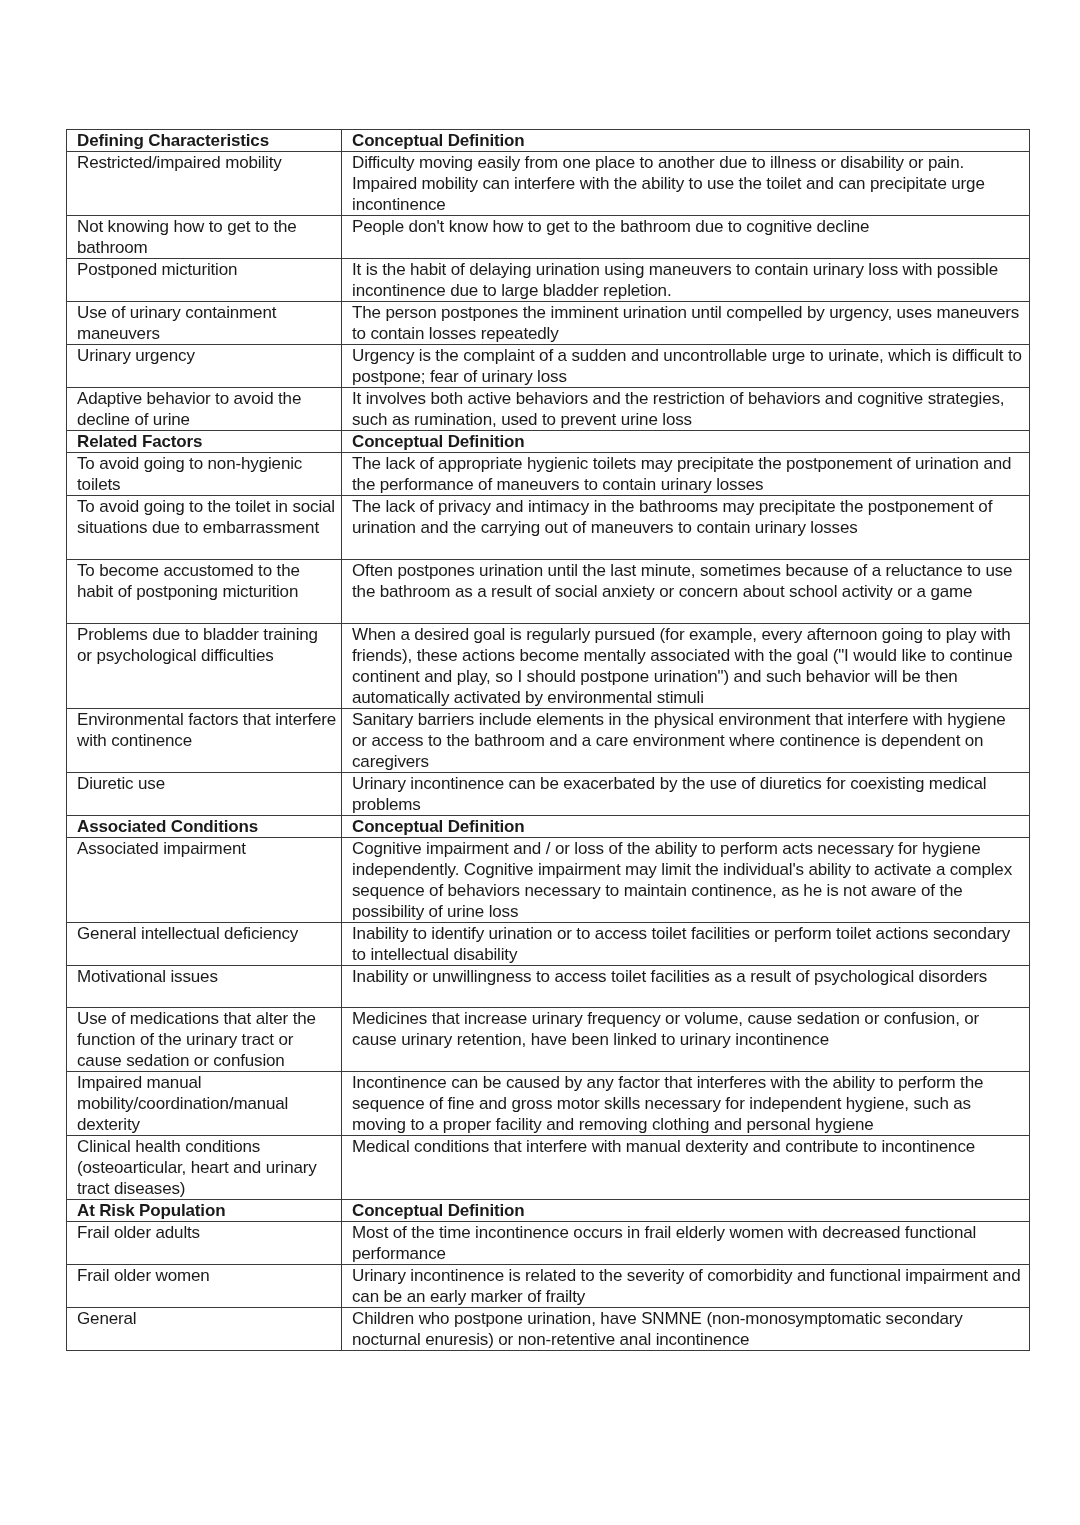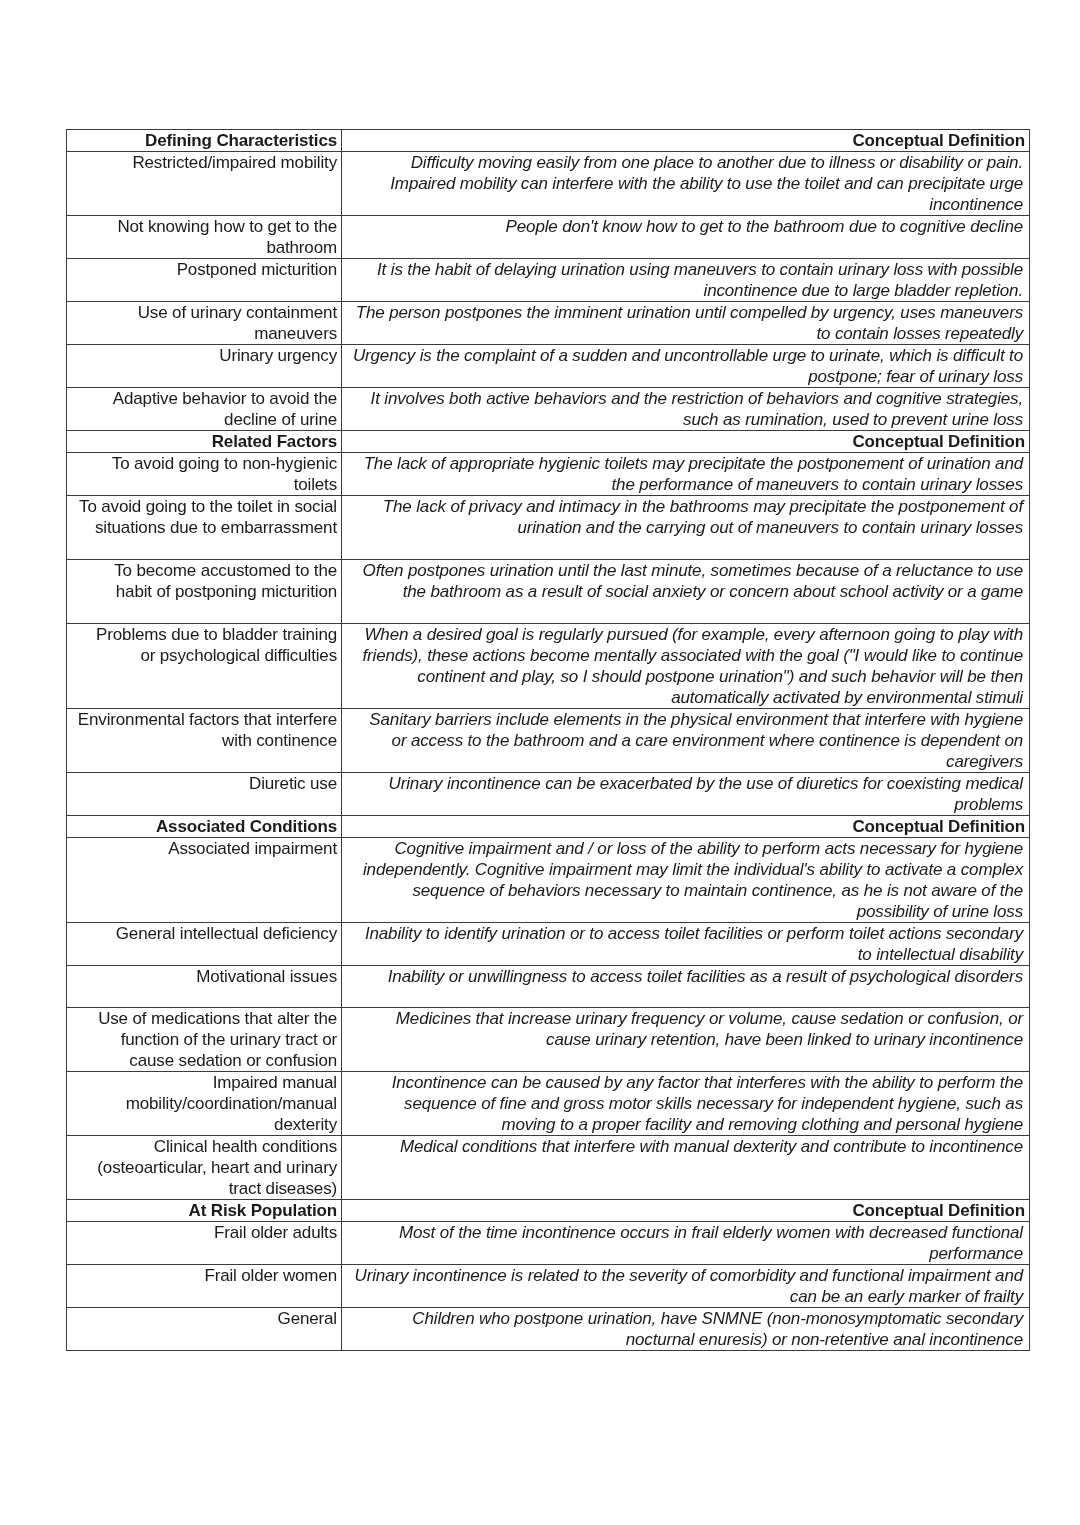--- a/index.html
+++ b/index.html
@@ -20,34 +20,32 @@
       left: 66px;
       top: 129px;
       width: 963px;
     }
     table.defs {
       border-collapse: collapse;
       width: 963px;
       table-layout: fixed;
       font-size: 17px;
       line-height: 21px;
-      text-align: right;
     }
     table.defs col.c1 { width: 275px; }
     table.defs col.c2 { width: 688px; }
     table.defs td {
       border: 1px solid #3a3a3a;
       padding: 0 4px 0 10px;
       vertical-align: top;
       letter-spacing: -0.15px;
     }
     table.defs td.def {
       padding-left: 10px;
       padding-right: 6px;
-      font-style: italic;
     }
     tr.section td {
       font-weight: bold;
     }
   </style>
 </head>
 <body>
 
 <div class="page">
   <table class="defs">

